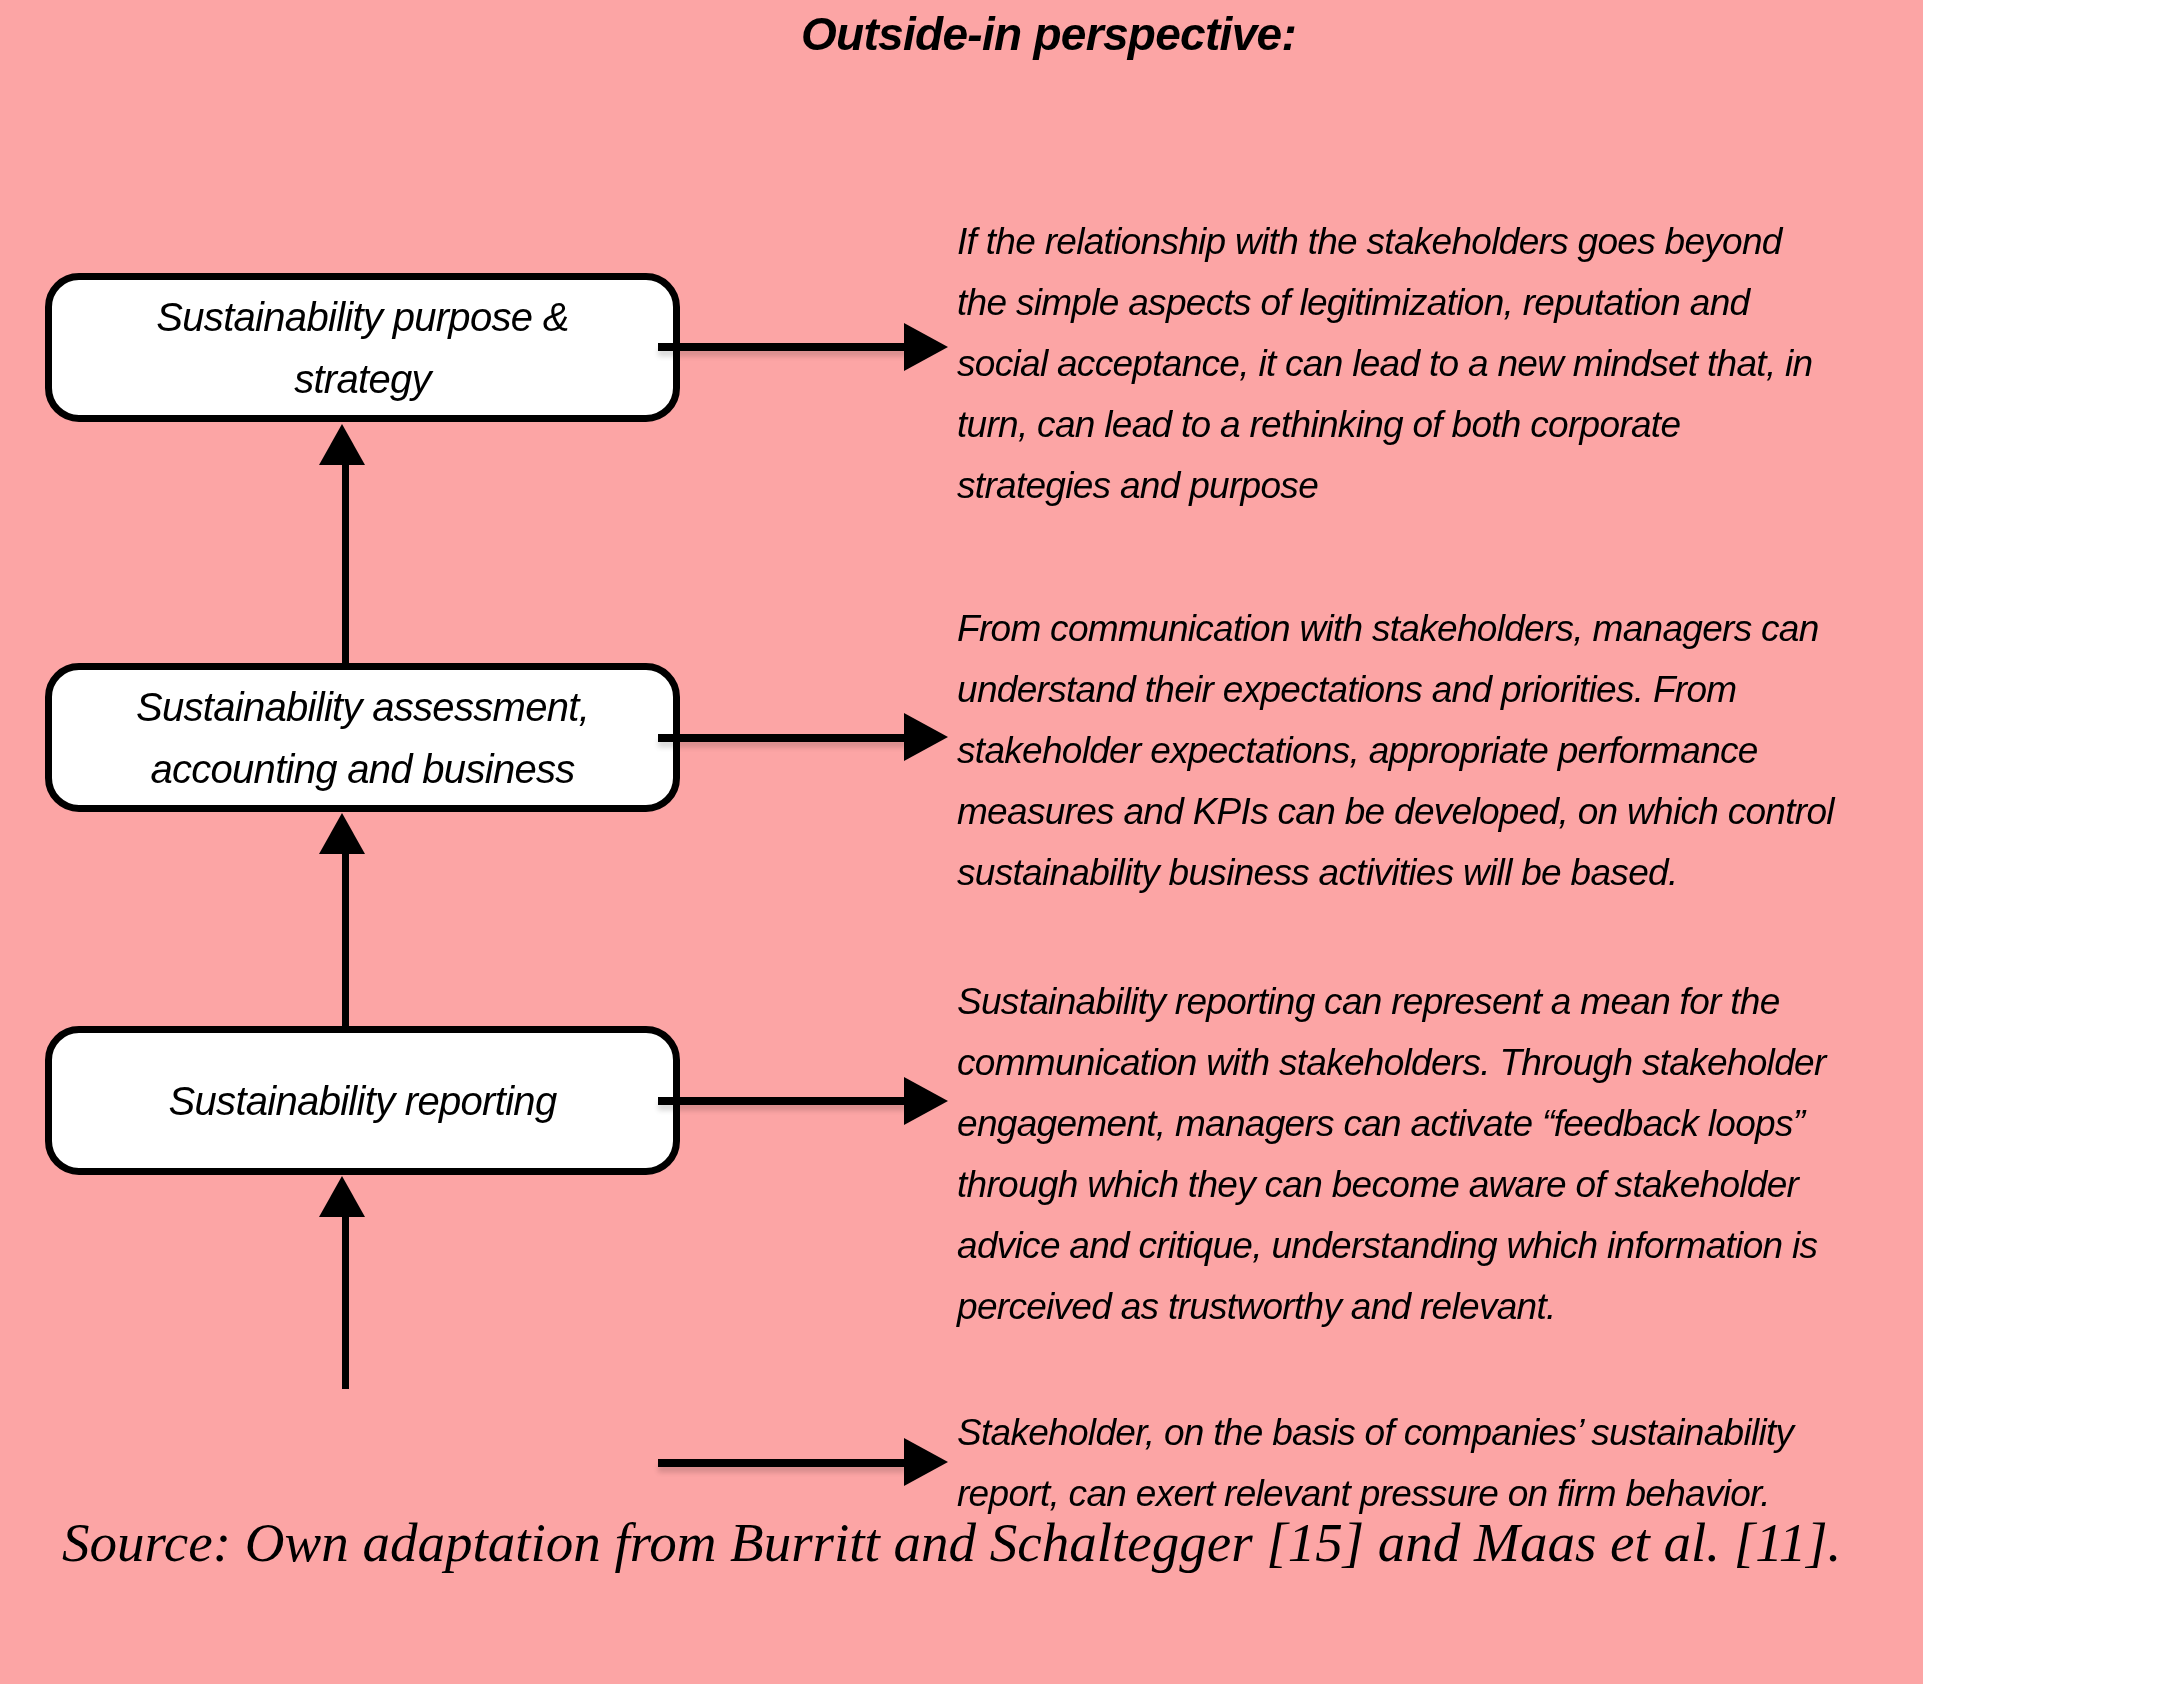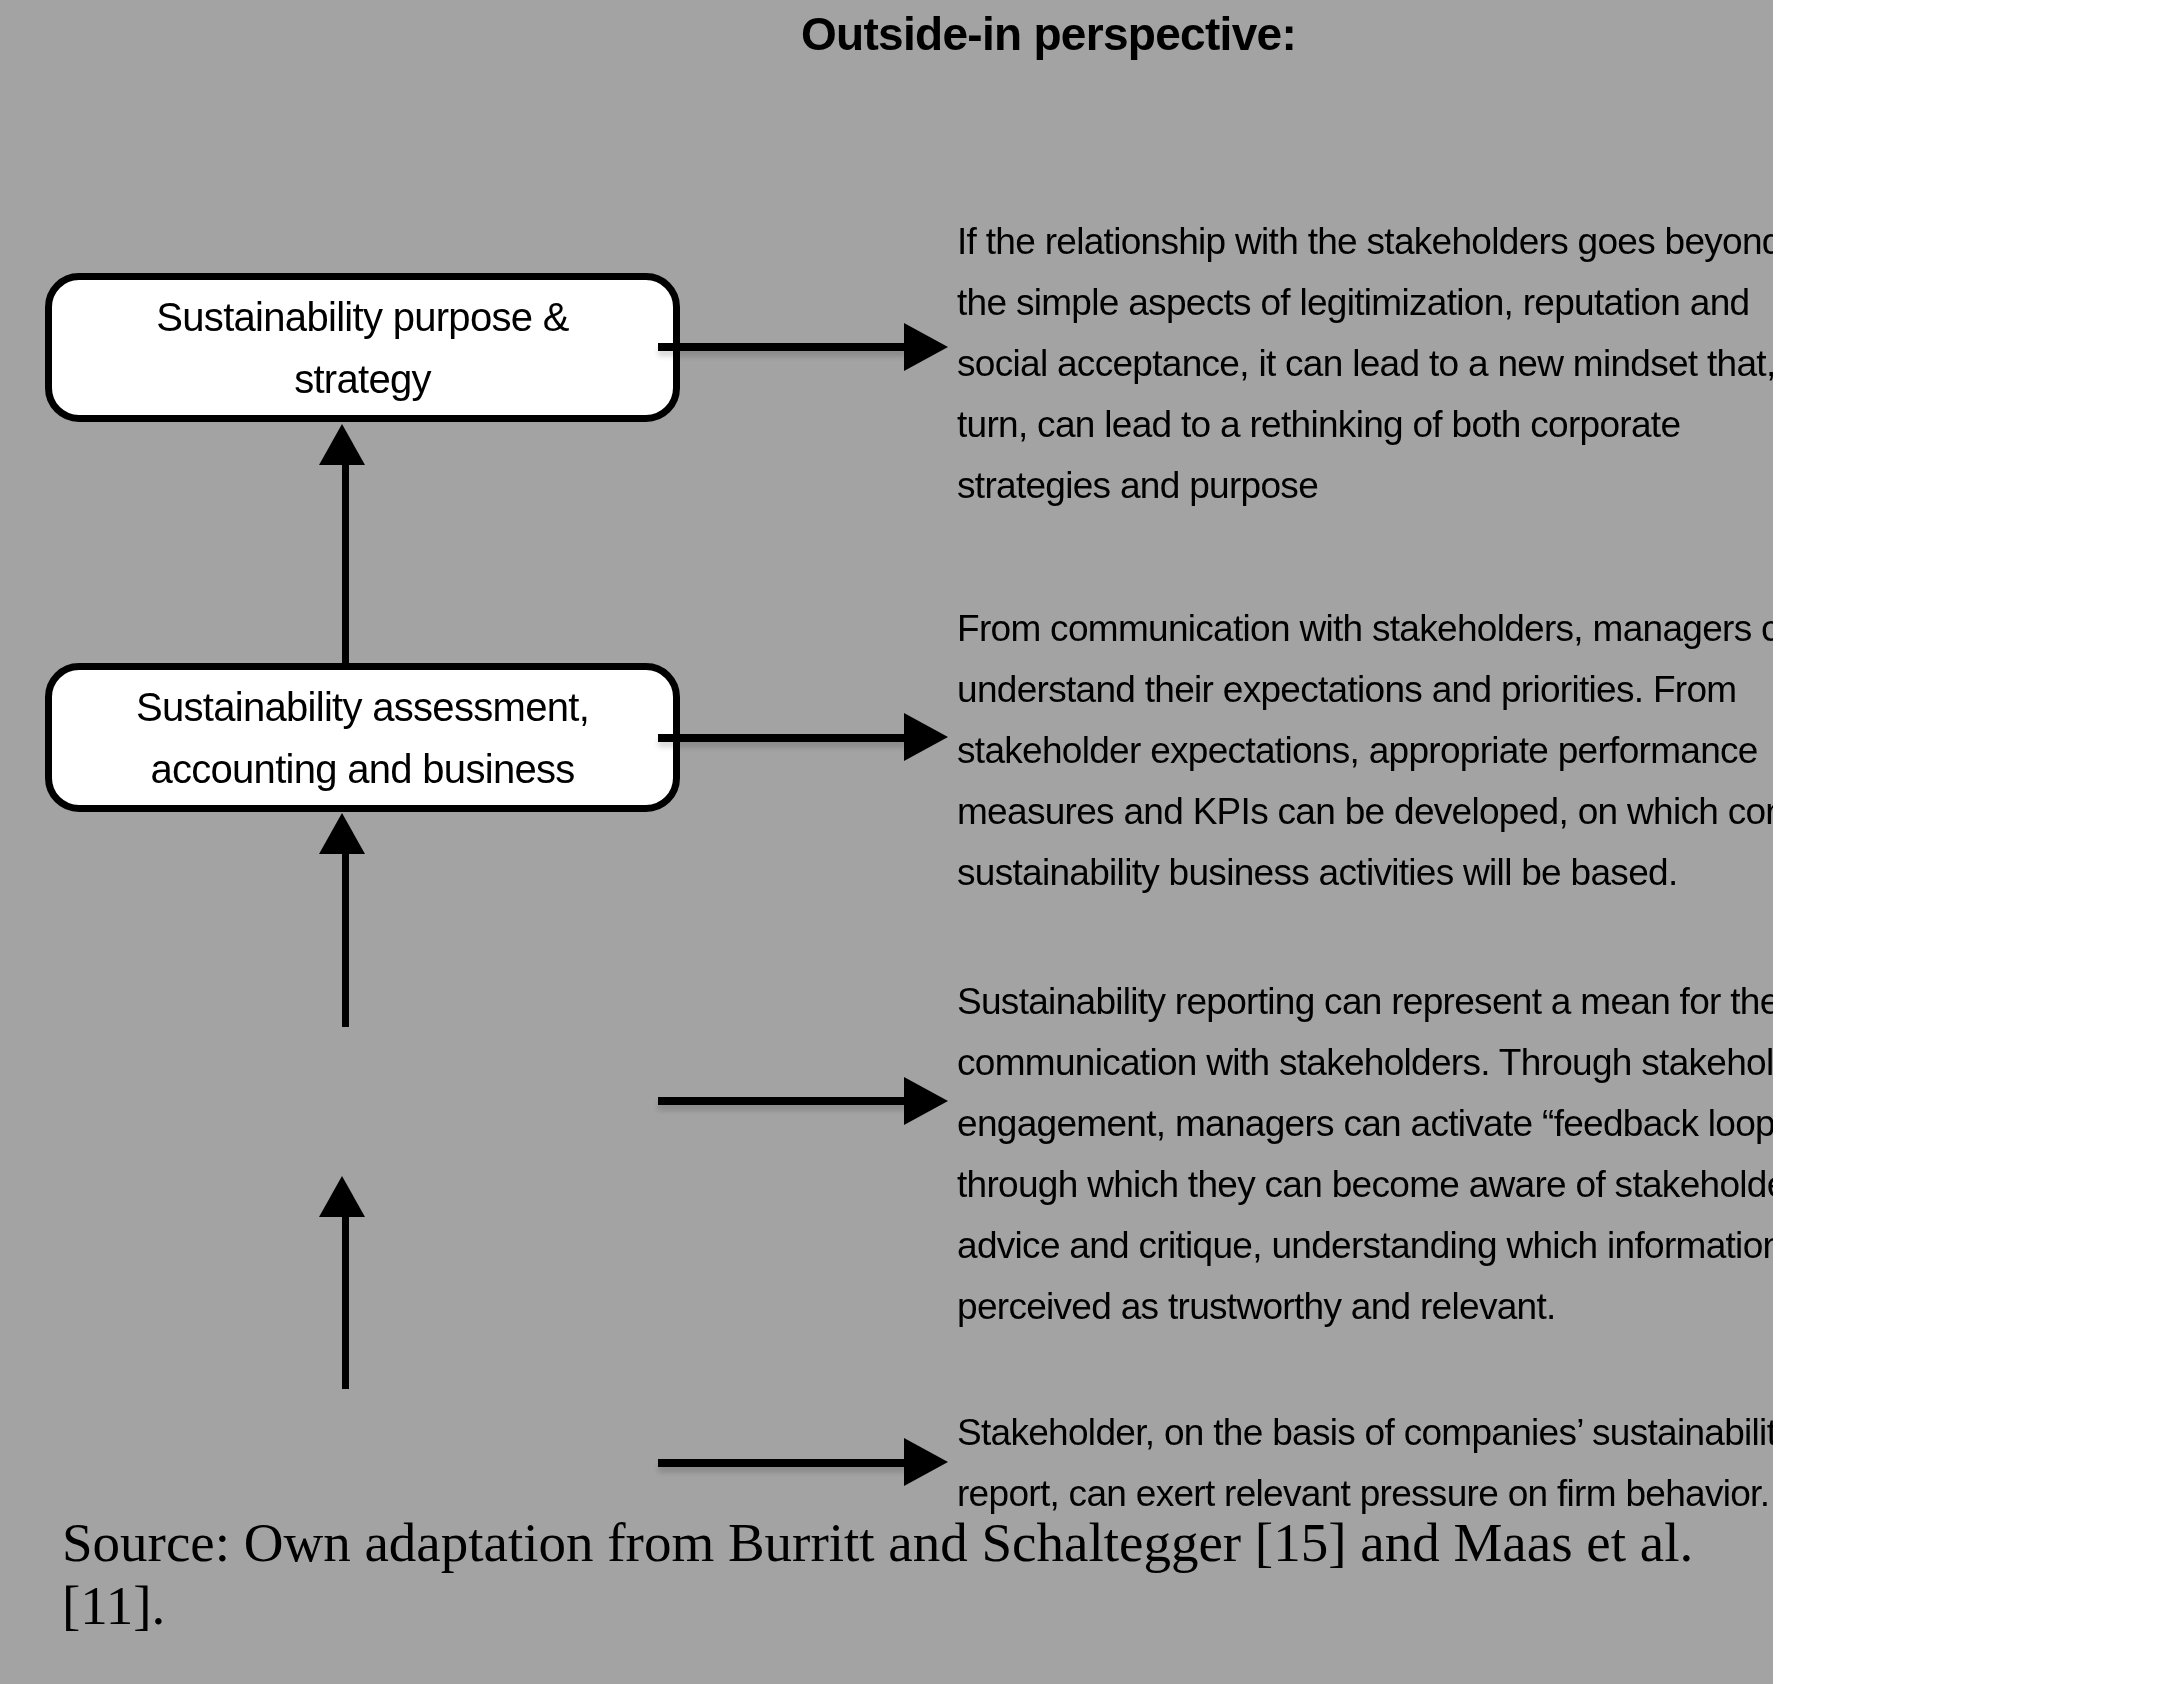--- a/index.html
+++ b/index.html
@@ -1,23 +1,24 @@
 <!DOCTYPE html>
 <html style="font-size:11.3px"><head>
 <meta charset="utf-8">
 <style>
   html, body { margin: 0; padding: 0; background: #ffffff; }
   .canvas {
     position: relative;
-    width: 1773px;
+    width: 1923px;
     height: 1684px;
-    background: #a3a3a3;
+    background: #fca5a5;
     color: #000000;
     font-family: "Liberation Sans", sans-serif;
     overflow: hidden;
+    font-style: italic;
   }
   .title {
     position: absolute;
     left: 0;
     top: 7px;
     width: 2097px;
     text-align: center;
     font-size: 46px;
     font-weight: bold;
     letter-spacing: -0.7px;
@@ -112,20 +113,21 @@
 <body>
 
 <div class="canvas">
 
   <div class="title">Outside-in perspective:</div>
 
   <div class="box" id="box1">Sustainability purpose &amp;
 strategy</div>
   <div class="box" id="box2">Sustainability assessment,
 accounting and business</div>
+  <div class="box" id="box3">Sustainability reporting</div>
 
   <div class="vhead" id="vheadA"></div>
   <div class="vshaft" id="vshaftA"></div>
   <div class="vhead" id="vheadB"></div>
   <div class="vshaft" id="vshaftB"></div>
   <div class="vhead" id="vheadC"></div>
   <div class="vshaft" id="vshaftC"></div>
 
   <div class="hshaft" id="hshaft1"></div>
   <div class="hhead" id="hhead1"></div>

